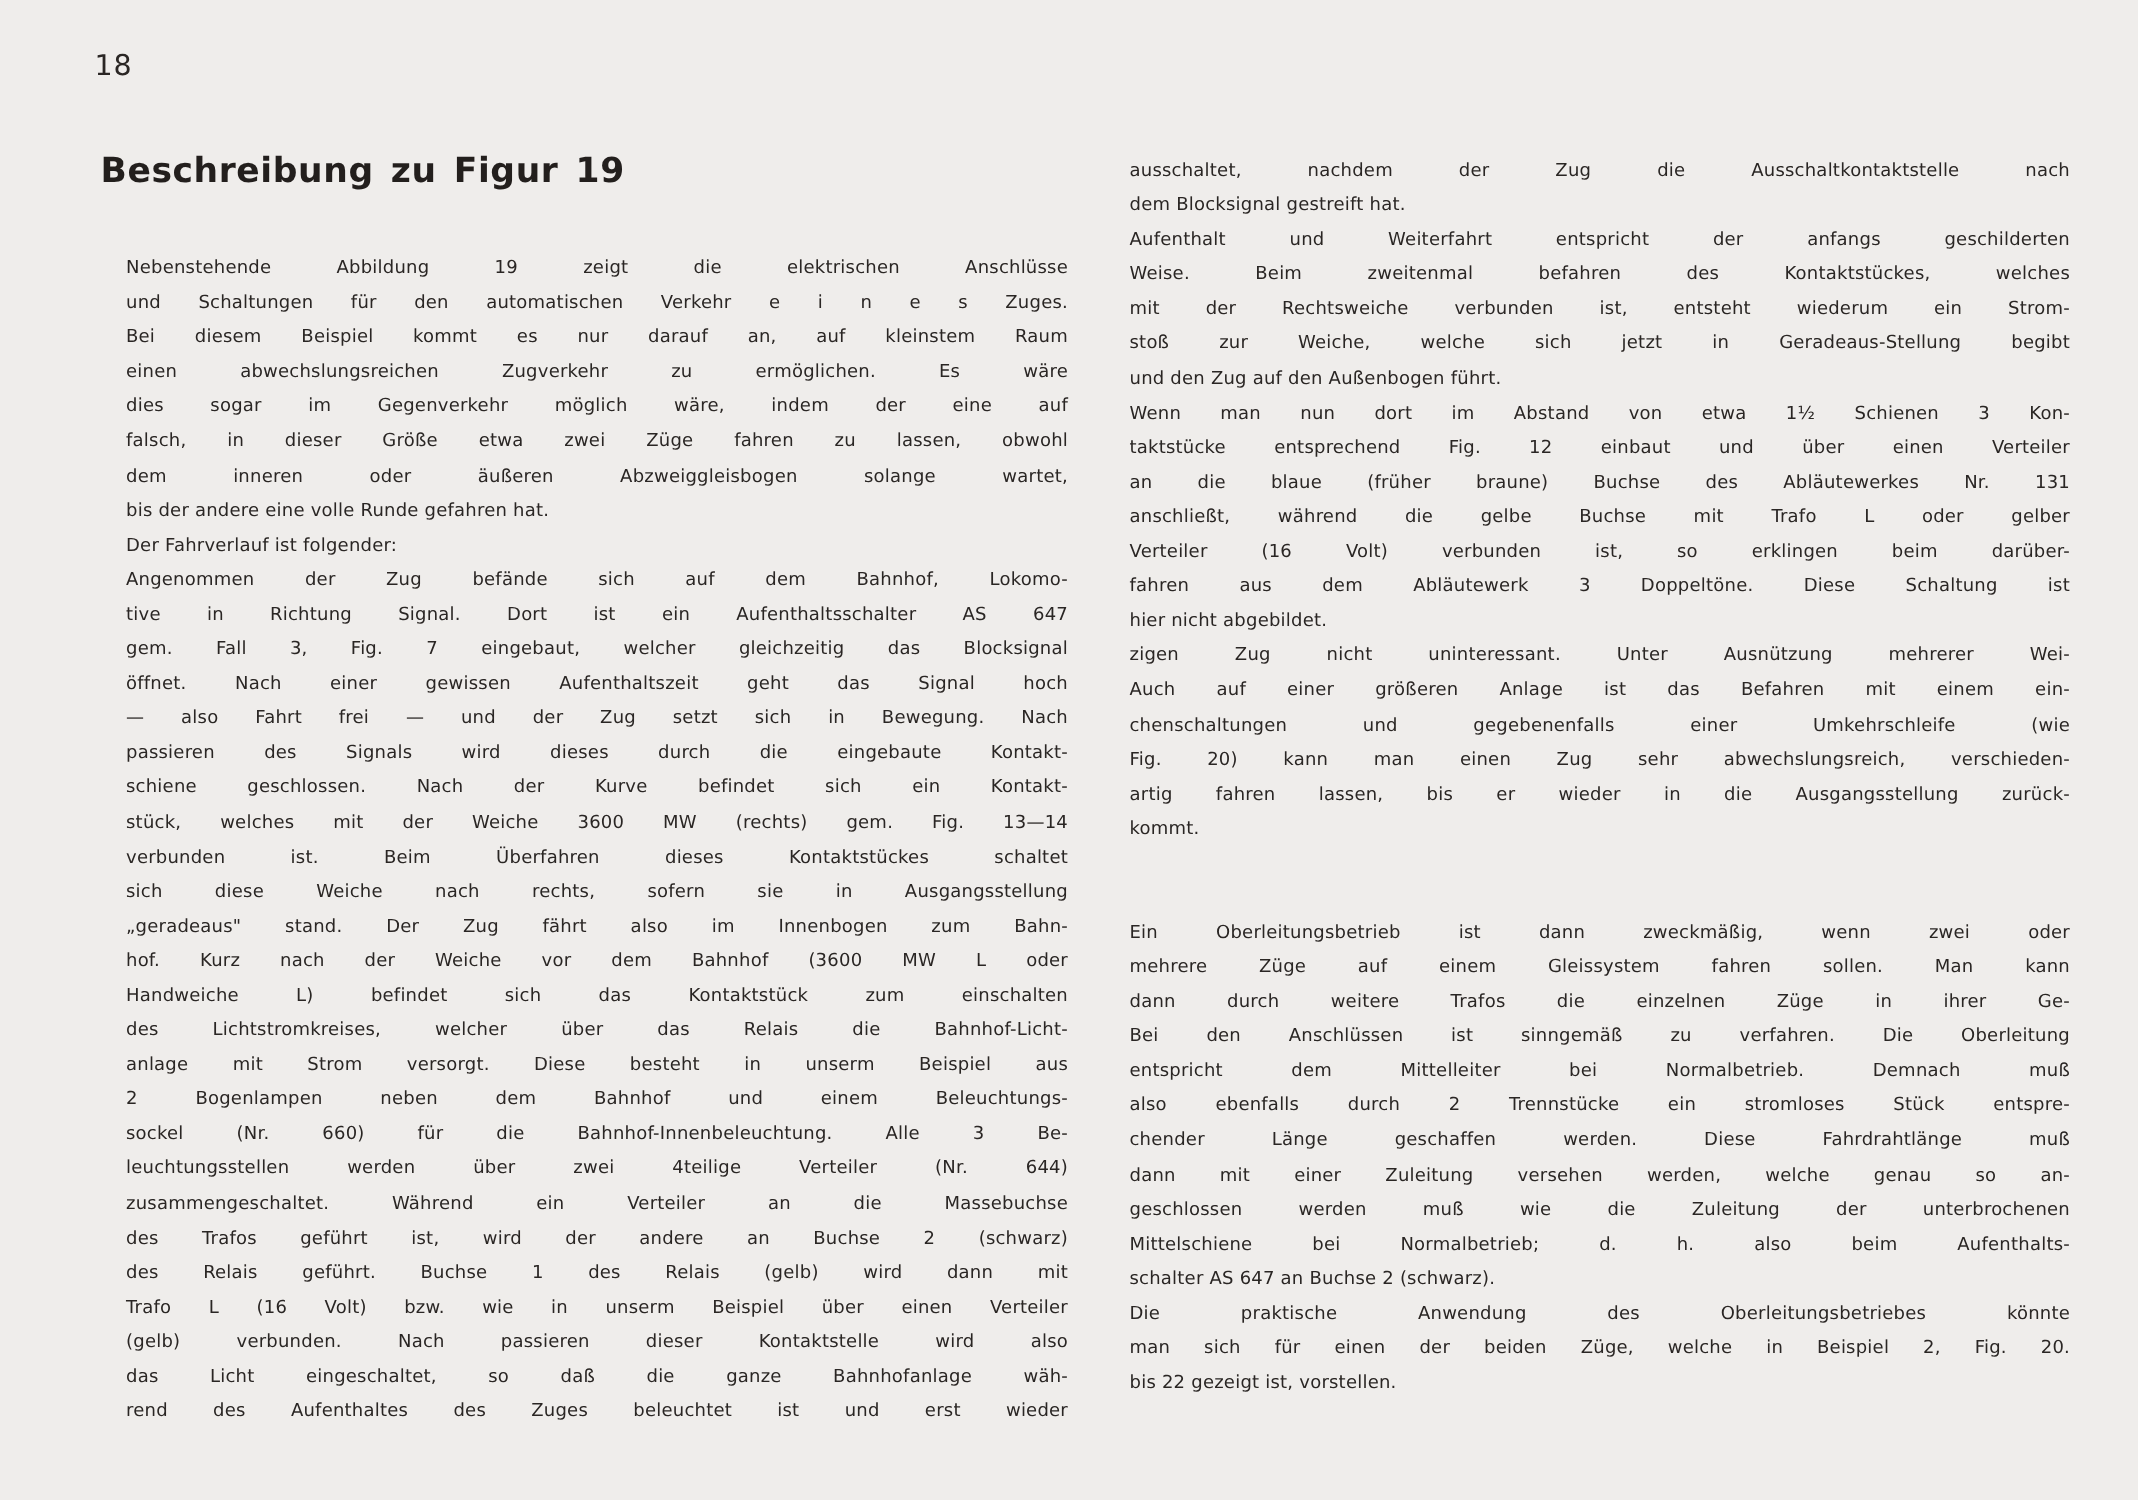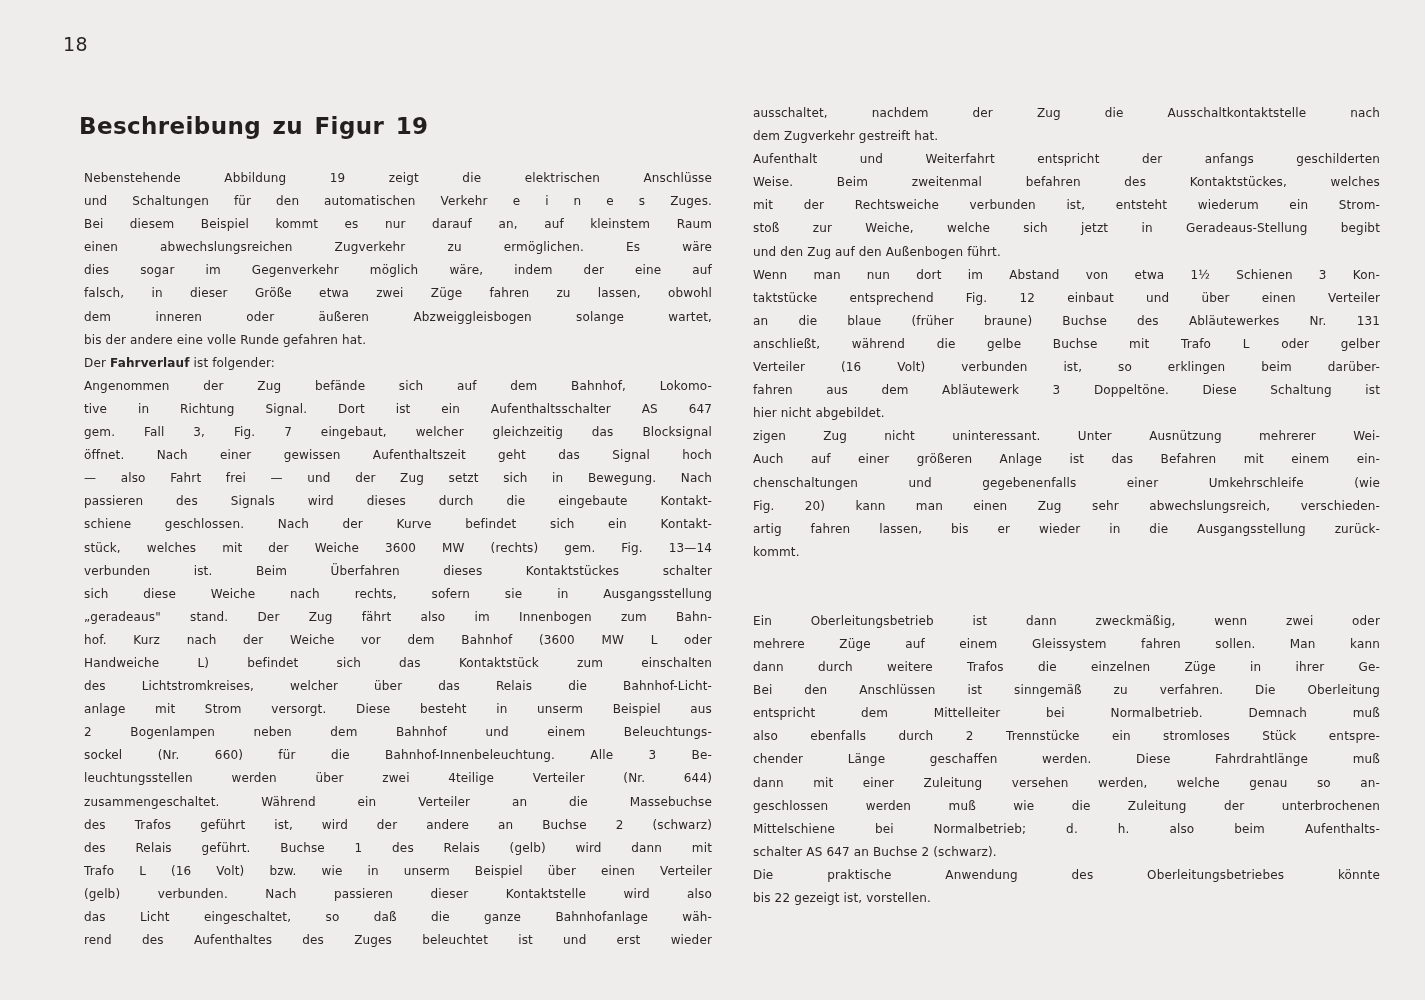--- a/index.html
+++ b/index.html
@@ -55,27 +55,27 @@
       text-align: justify;
       text-align-last: justify;
     }
     .line.last {
       text-align-last: left;
     }
     .spacer {
       display: block;
       height: 46px;
     }
-    b { font-weight: bold; }
+    b { font-weight: normal; }
   </style>
 </head>
 <body>
 
 <div class="page-number">18</div>
-<h1 class="heading" style="margin:16px;">Beschreibung zu Figur 19</h1>
+<h1 class="heading" style="margin:4px;">Beschreibung zu Figur 19</h1>
 
 <div class="column col-left">
   <div id="left-lines1">
       <span class="line">Nebenstehende Abbildung 19 zeigt die elektrischen Anschlüsse</span>
       <span class="line">und Schaltungen für den automatischen Verkehr  e i n e s  Zuges.</span>
       <span class="line">Bei diesem Beispiel kommt es nur darauf an, auf kleinstem Raum</span>
       <span class="line">einen abwechslungsreichen Zugverkehr zu ermöglichen. Es wäre</span>
       <span class="line">dies sogar im Gegenverkehr möglich wäre, indem der eine auf</span>
       <span class="line">falsch, in dieser Größe etwa zwei Züge fahren zu lassen, obwohl</span>
       <span class="line">dem inneren oder äußeren Abzweiggleisbogen solange wartet,</span>
@@ -84,21 +84,21 @@
   <span class="line last"><span>Der </span><b>Fahrverlauf</b><span> ist folgender:</span></span>
   <div id="left-lines2">
       <span class="line">Angenommen der Zug befände sich auf dem Bahnhof, Lokomo-</span>
       <span class="line">tive in Richtung Signal. Dort ist ein Aufenthaltsschalter AS 647</span>
       <span class="line">gem. Fall 3, Fig. 7 eingebaut, welcher gleichzeitig das Blocksignal</span>
       <span class="line">öffnet. Nach einer gewissen Aufenthaltszeit geht das Signal hoch</span>
       <span class="line">— also Fahrt frei — und der Zug setzt sich in Bewegung. Nach</span>
       <span class="line">passieren des Signals wird dieses durch die eingebaute Kontakt-</span>
       <span class="line">schiene geschlossen. Nach der Kurve befindet sich ein Kontakt-</span>
       <span class="line">stück, welches mit der Weiche 3600 MW (rechts) gem. Fig. 13—14</span>
-      <span class="line">verbunden ist. Beim Überfahren dieses Kontaktstückes schalter</span>
+      <span class="line">verbunden ist. Beim Überfahren dieses Kontaktstückes schaltet</span>
       <span class="line">sich diese Weiche nach rechts, sofern sie in Ausgangsstellung</span>
       <span class="line">„geradeaus" stand. Der Zug fährt also im Innenbogen zum Bahn-</span>
       <span class="line">hof. Kurz nach der Weiche vor dem Bahnhof (3600 MW L oder</span>
       <span class="line">Handweiche L) befindet sich das Kontaktstück zum einschalten</span>
       <span class="line">des Lichtstromkreises, welcher über das Relais die Bahnhof-Licht-</span>
       <span class="line">anlage mit Strom versorgt. Diese besteht in unserm Beispiel aus</span>
       <span class="line">2 Bogenlampen neben dem Bahnhof und einem Beleuchtungs-</span>
       <span class="line">sockel (Nr. 660) für die Bahnhof-Innenbeleuchtung. Alle 3 Be-</span>
       <span class="line">leuchtungsstellen werden über zwei 4teilige Verteiler (Nr. 644)</span>
       <span class="line">zusammengeschaltet. Während ein Verteiler an die Massebuchse</span>
@@ -107,21 +107,21 @@
       <span class="line">Trafo L (16 Volt) bzw. wie in unserm Beispiel über einen Verteiler</span>
       <span class="line">(gelb) verbunden. Nach passieren dieser Kontaktstelle wird also</span>
       <span class="line">das Licht eingeschaltet, so daß die ganze Bahnhofanlage wäh-</span>
       <span class="line">rend des Aufenthaltes des Zuges beleuchtet ist und erst wieder</span>
     </div>
 </div>
 
 <div class="column col-right">
   <div id="right-block1">
       <span class="line">ausschaltet, nachdem der Zug die Ausschaltkontaktstelle nach</span>
-      <span class="line last">dem Zugverkehr gestreift hat.</span>
+      <span class="line last">dem Blocksignal gestreift hat.</span>
       <span class="line">Aufenthalt und Weiterfahrt entspricht der anfangs geschilderten</span>
       <span class="line">Weise. Beim zweitenmal befahren des Kontaktstückes, welches</span>
       <span class="line">mit der Rechtsweiche verbunden ist, entsteht wiederum ein Strom-</span>
       <span class="line">stoß zur Weiche, welche sich jetzt in Geradeaus-Stellung begibt</span>
       <span class="line last">und den Zug auf den Außenbogen führt.</span>
       <span class="line">Wenn man nun dort im Abstand von etwa 1½ Schienen 3 Kon-</span>
       <span class="line">taktstücke entsprechend Fig. 12 einbaut und über einen Verteiler</span>
       <span class="line">an die blaue (früher braune) Buchse des Abläutewerkes Nr. 131</span>
       <span class="line">anschließt, während die gelbe Buchse mit Trafo L oder gelber</span>
       <span class="line">Verteiler (16 Volt) verbunden ist, so erklingen beim darüber-</span>
@@ -141,15 +141,16 @@
       <span class="line">dann durch weitere Trafos die einzelnen Züge in ihrer Ge-</span>
       <span class="line">Bei den Anschlüssen ist sinngemäß zu verfahren. Die Oberleitung</span>
       <span class="line">entspricht dem Mittelleiter bei Normalbetrieb. Demnach muß</span>
       <span class="line">also ebenfalls durch 2 Trennstücke ein stromloses Stück entspre-</span>
       <span class="line">chender Länge geschaffen werden. Diese Fahrdrahtlänge muß</span>
       <span class="line">dann mit einer Zuleitung versehen werden, welche genau so an-</span>
       <span class="line">geschlossen werden muß wie die Zuleitung der unterbrochenen</span>
       <span class="line">Mittelschiene bei Normalbetrieb; d. h. also beim Aufenthalts-</span>
       <span class="line last">schalter AS 647 an Buchse 2 (schwarz).</span>
       <span class="line">Die praktische Anwendung des Oberleitungsbetriebes könnte</span>
+      <span class="line">man sich für einen der beiden Züge, welche in Beispiel 2, Fig. 20.</span>
       <span class="line last">bis 22 gezeigt ist, vorstellen.</span>
     </div>
 </div>
 
 </body></html>

